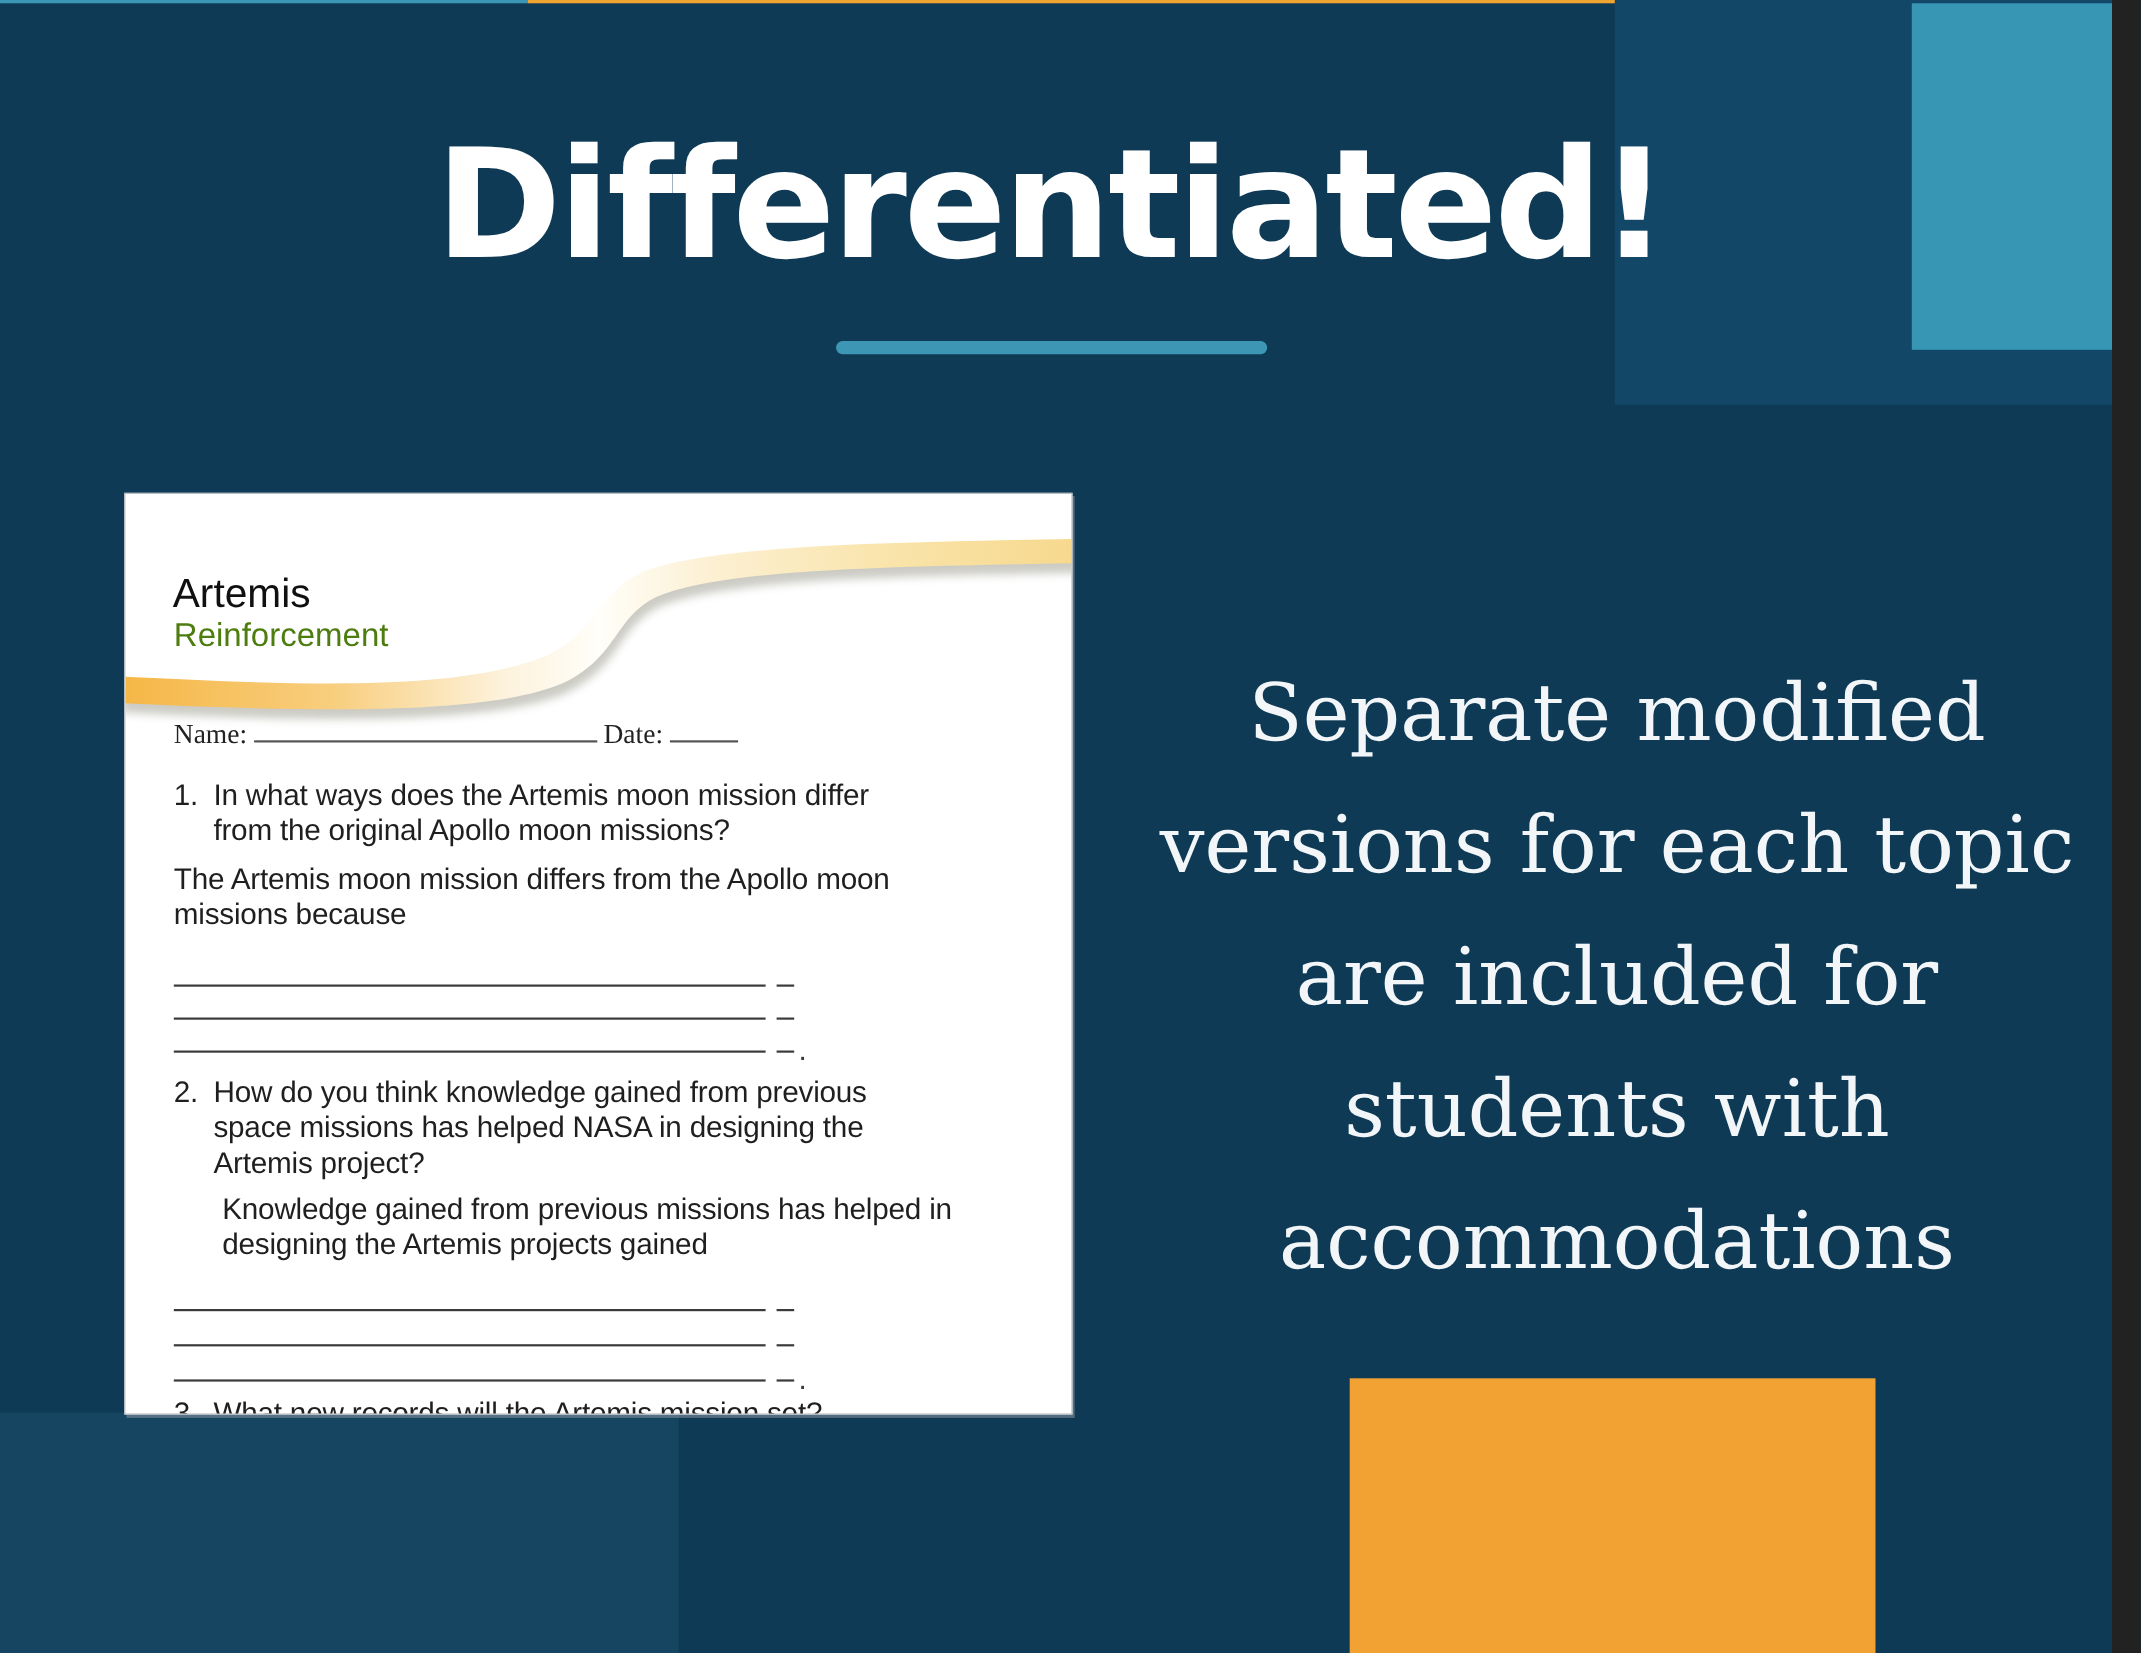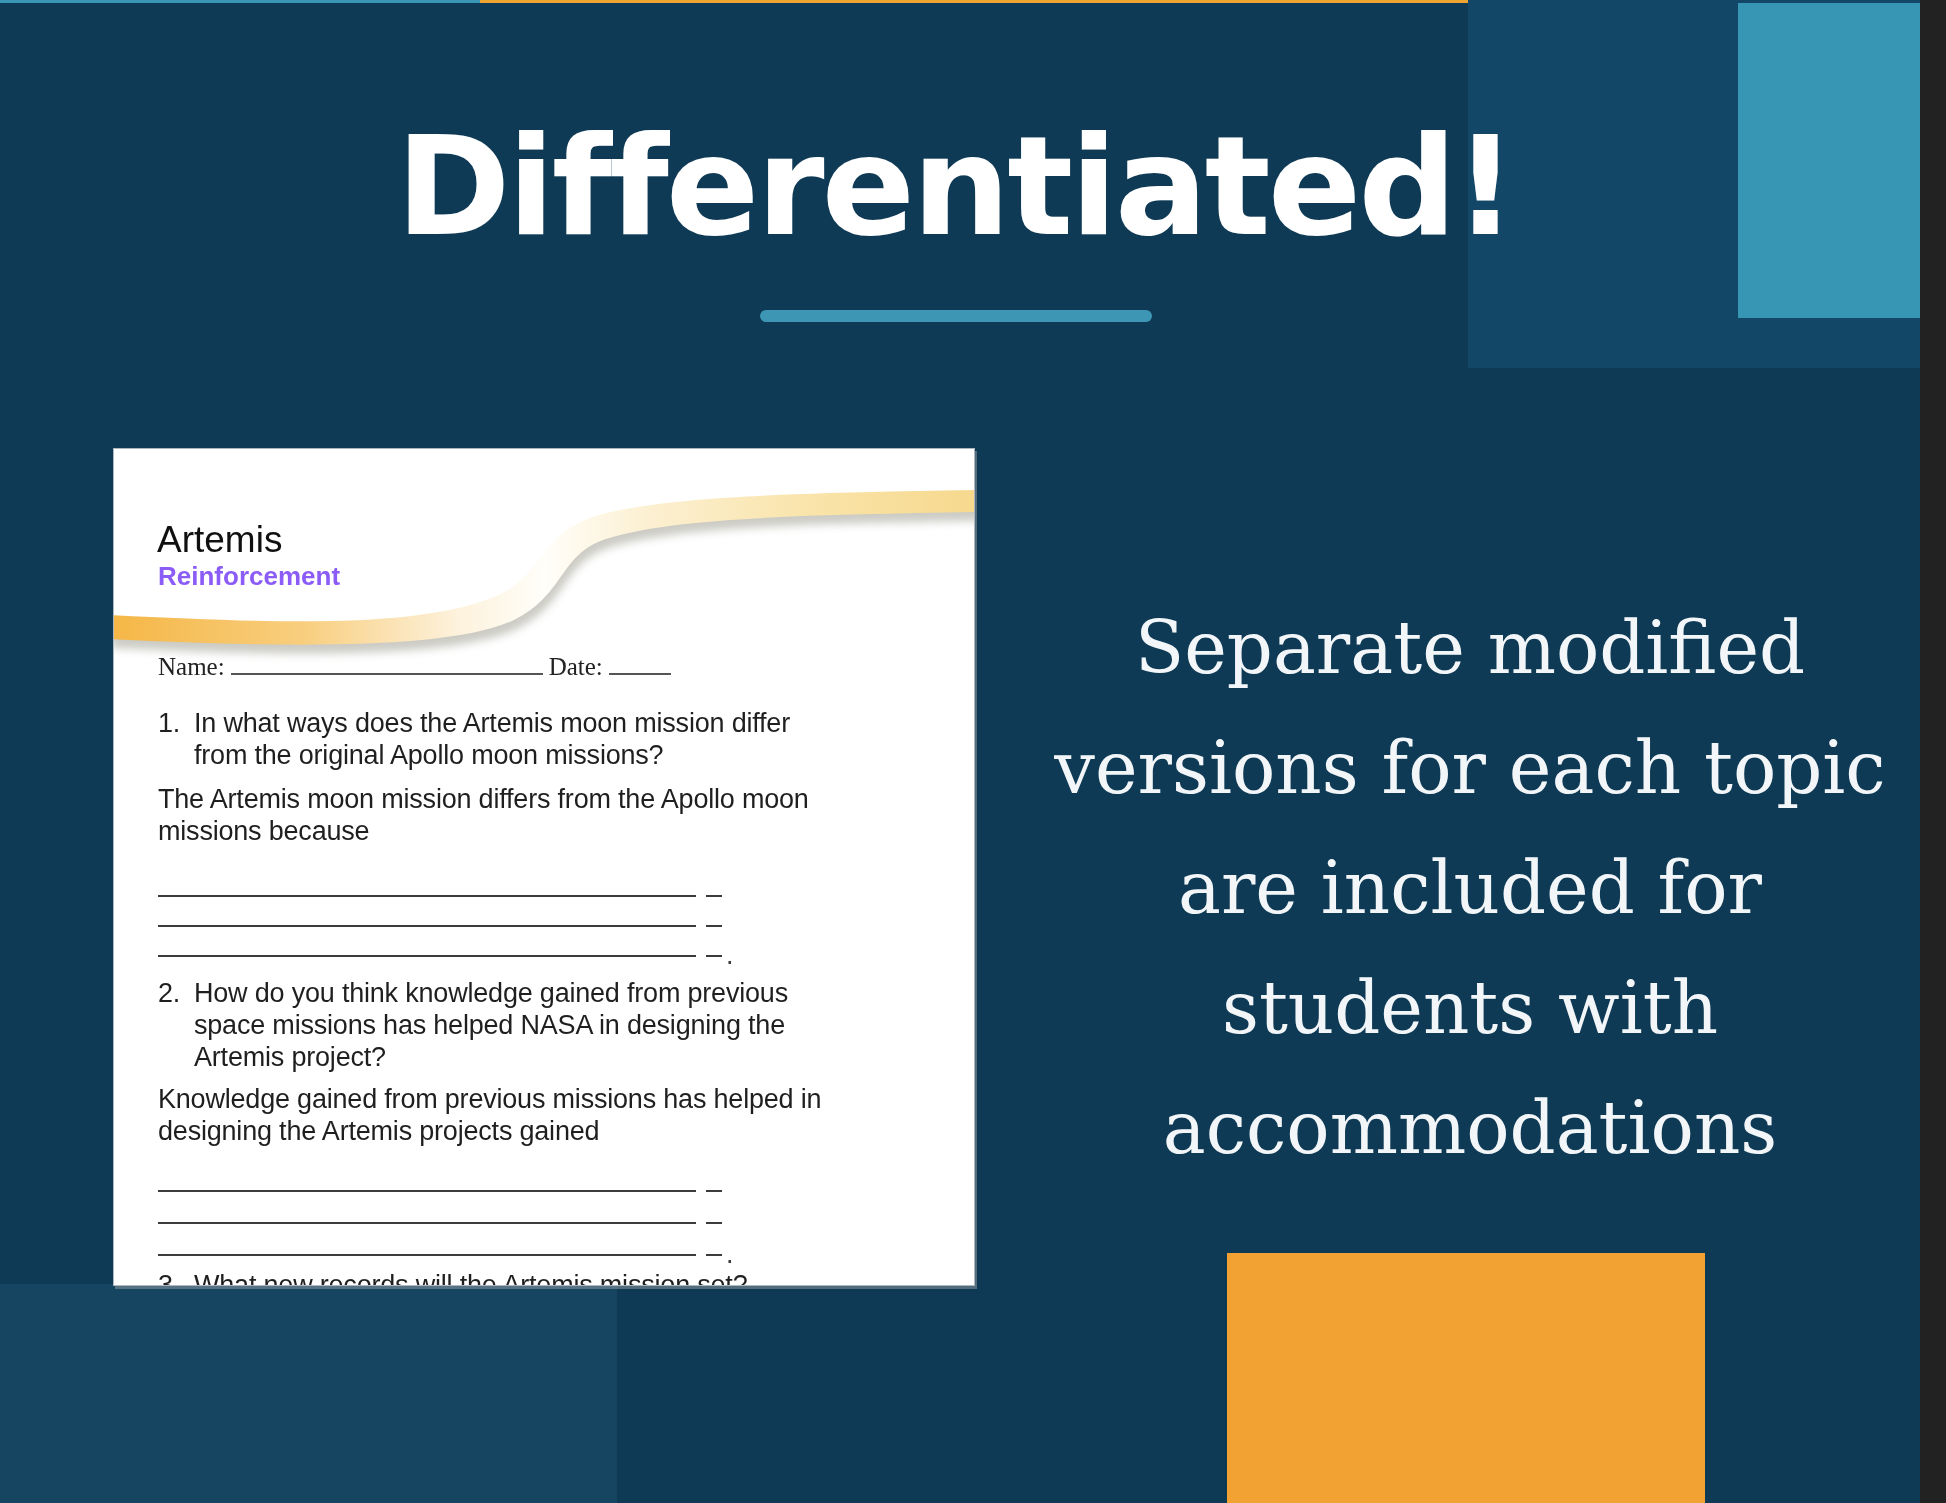--- a/index.html
+++ b/index.html
@@ -58,22 +58,22 @@
     color:var(--text_dark,#1F1F1F);
   }
   .ws-heading{
     left:43px;top:46px;
     font-size:37px;line-height:1.15;
     color:#101010;
     margin-top:24px;
   }
   .ws-subheading{
     left:44px;top:112px;
-    font-size:26px;font-weight:bold;
-    color:#8b5cf6;
+    font-size:30px;font-weight:normal;
+    color:#4d7c0f;
   }
   .swoosh{left:0;top:0;width:860px;height:836px;pointer-events:none;}
   .ws-nameline{
     left:44px;top:200px;width:780px;
     font-family:"Liberation Serif",serif;
     font-size:25px;color:#222;
     display:flex;align-items:baseline;
   }
   .nl-line{border-bottom:2px solid #555;height:24px;}
   .nl-line.name{width:312px;margin:0 6px 0 6px;}
@@ -177,21 +177,21 @@
 
     <div class="abs ws-q" style="top:528px;">
       <span class="ws-qnum">2.</span>
       <div class="ws-qlines">
         <div>How do you think knowledge gained from previous</div>
         <div>space missions has helped NASA in designing the</div>
         <div>Artemis project?</div>
       </div>
     </div>
 
-    <div class="abs ws-a" style="top:634px;">
+    <div class="abs ws-a" style="top:634px;margin-left:44px;">
       <div>Knowledge gained from previous missions has helped in</div>
       <div>designing the Artemis projects gained</div>
     </div>
 
     <div class="abs blank" style="top:741px;"></div>
     <div class="abs blank-dash" style="top:741px;"></div>
     <div class="abs blank" style="top:773px;"></div>
     <div class="abs blank-dash" style="top:773px;"></div>
     <div class="abs blank" style="top:805px;"></div>
     <div class="abs blank-dash" style="top:805px;"></div>

